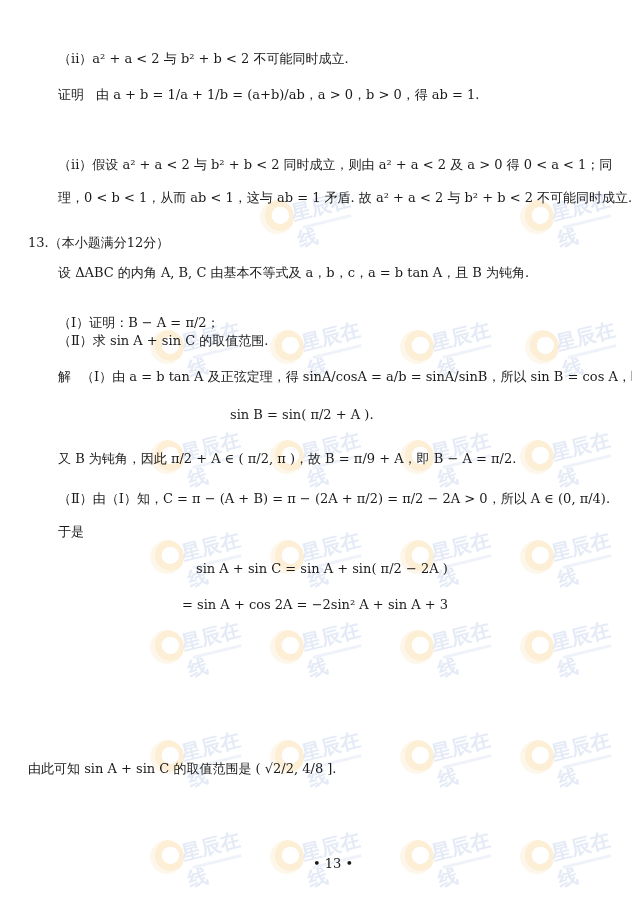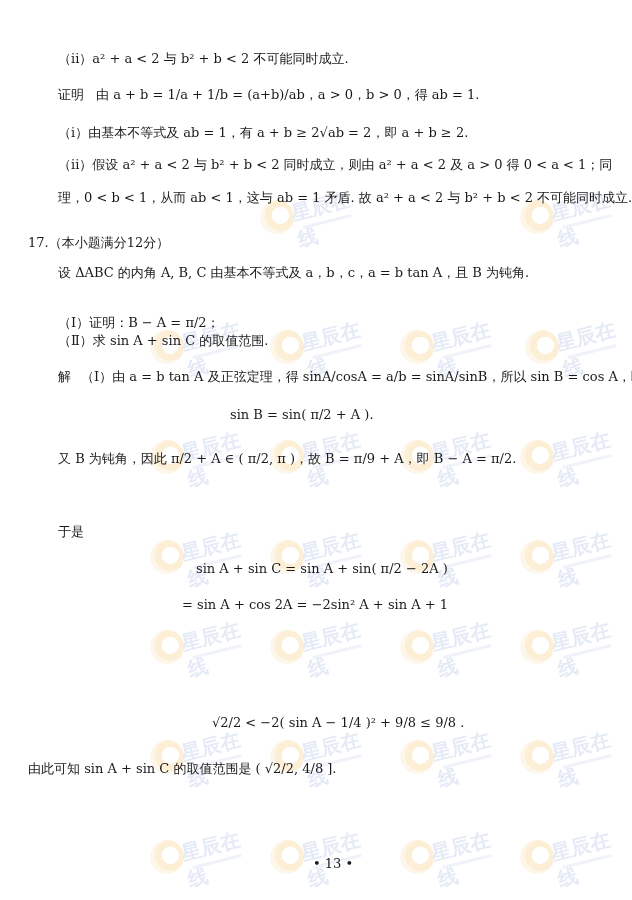--- a/index.html
+++ b/index.html
@@ -152,43 +152,40 @@
         <div class="sub"></div>
       </div>
   </div>
 
   <div class="line" style="left:58px;top:52px">
     <span>（ii）</span><span>a² + a &lt; 2 与 b² + b &lt; 2 不可能同时成立.</span>
   </div>
   <div class="line" style="left:58px;top:88px">
     <span style="margin-right:12px">证明</span><span>由 a + b = 1/a + 1/b = (a+b)/ab，a &gt; 0，b &gt; 0，得 ab = 1.</span>
   </div>
-  <div class="line" style="left:58px;top:126px">
-    <span>（i）</span><span>由基本不等式及 ab = 1，有 a + b ≥ 2√ab = 2，即 a + b ≥ 2.</span>
-  </div>
   <div class="line" style="left:58px;top:158px">
     <span>（ii）</span><span>假设 a² + a &lt; 2 与 b² + b &lt; 2 同时成立，则由 a² + a &lt; 2 及 a &gt; 0 得 0 &lt; a &lt; 1；同</span>
   </div>
   <div class="line" style="left:58px;top:191px">理，0 &lt; b &lt; 1，从而 ab &lt; 1，这与 ab = 1 矛盾. 故 a² + a &lt; 2 与 b² + b &lt; 2 不可能同时成立.</div>
 
   <div class="line" style="left:28px;top:236px">
-    <span>17.</span><span>（本小题满分12分）</span>
+    <span>13.</span><span>（本小题满分12分）</span>
   </div>
   <div class="line" style="left:58px;top:266px">设 ΔABC 的内角 A, B, C 由基本不等式及 a，b，c，a = b tan A，且 B 为钝角.</div>
   <div class="line" style="left:58px;top:316px">
     <span>（Ⅰ）</span><span>证明：B − A = π/2；</span>
   </div>
   <div class="line" style="left:58px;top:334px">
     <span>（Ⅱ）</span><span>求 sin A + sin C 的取值范围.</span>
   </div>
   <div class="line" style="left:58px;top:370px">
     <span style="margin-right:10px">解</span><span>（Ⅰ）由 a = b tan A 及正弦定理，得 sinA/cosA = a/b = sinA/sinB，所以 sin B = cos A，即</span>
   </div>
   <div class="line" style="left:230px;top:408px">sin B = sin( π/2 + A ).</div>
   <div class="line" style="left:58px;top:452px">又 B 为钝角，因此 π/2 + A ∈ ( π/2, π )，故 B = π/9 + A，即 B − A = π/2.</div>
+  <div class="line" style="left:58px;top:492px">（Ⅱ）由（Ⅰ）知，C = π − (A + B) = π − (2A + π/2) = π/2 − 2A &gt; 0，所以 A ∈ (0, π/4).</div>
   <div class="line" style="left:58px;top:525px">于是</div>
   <div class="line" style="left:196px;top:562px">sin A + sin C = sin A + sin( π/2 − 2A )</div>
-  <div class="line" style="left:182px;top:598px">= sin A + cos 2A = −2sin² A + sin A + 1</div>
-  <div class="line" style="left:212px;top:716px">√2/2 &lt; −2( sin A − 1/4 )² + 9/8 ≤ 9/8 .</div>
+  <div class="line" style="left:182px;top:598px">= sin A + cos 2A = −2sin² A + sin A + 3</div>
   <div class="line" style="left:28px;top:762px">由此可知 sin A + sin C 的取值范围是 ( √2/2, 4/8 ].</div>
 
   <div class="pn">• 13 •</div>
 </div>
 
 </body></html>

